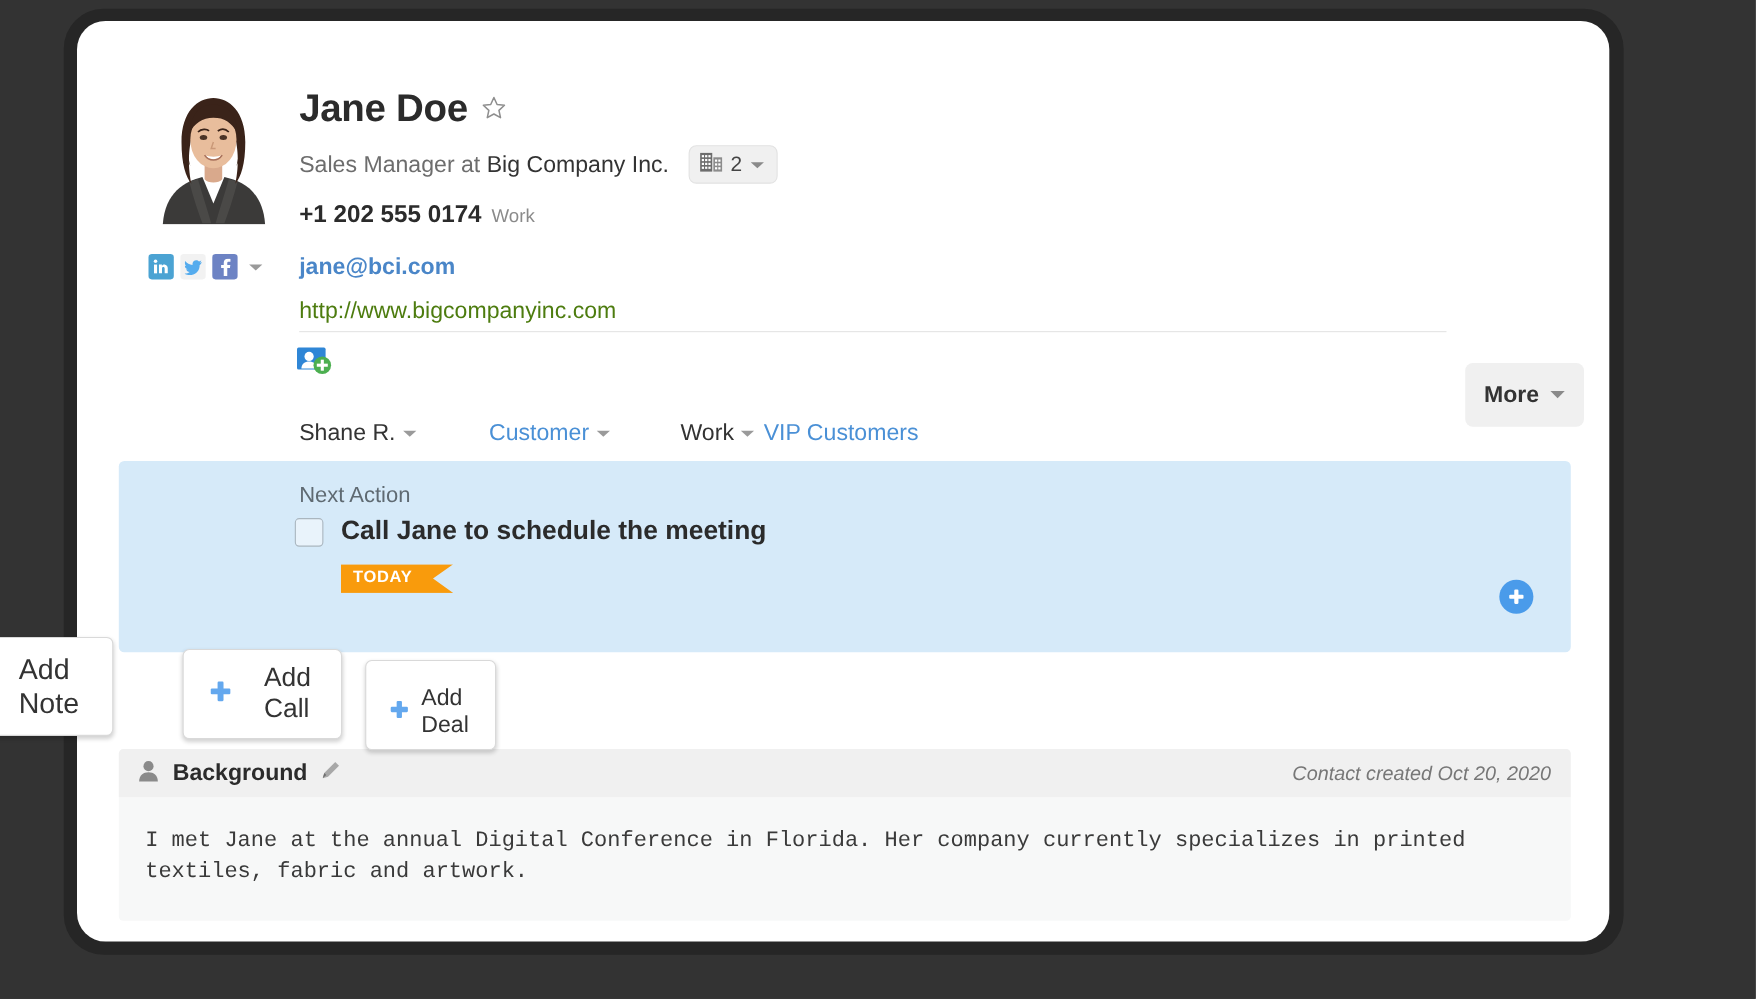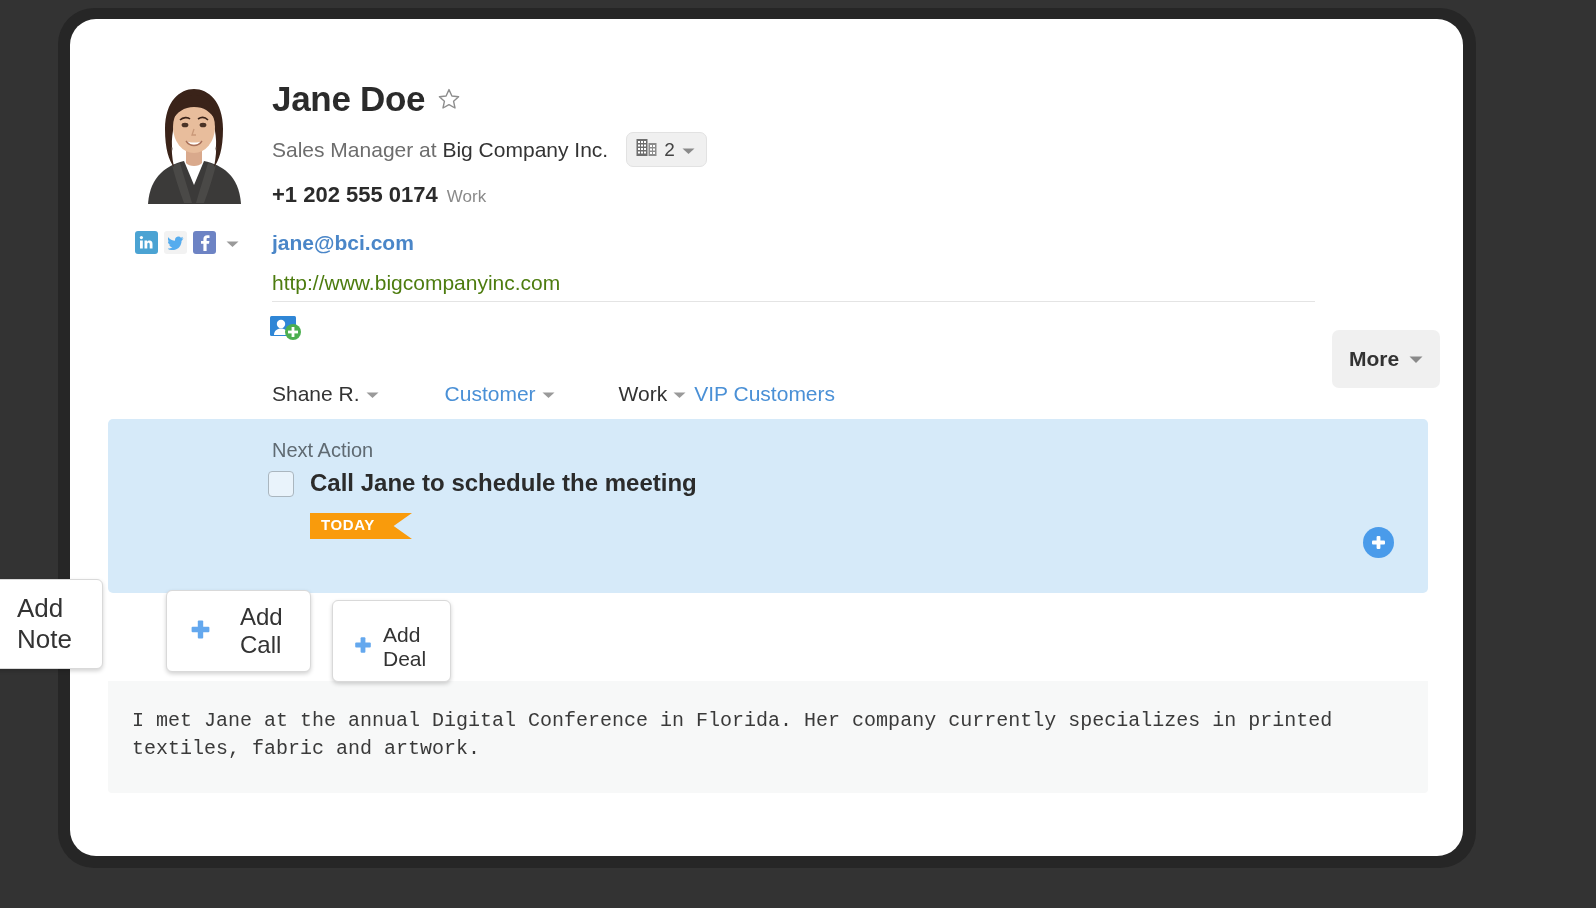--- a/index.html
+++ b/index.html
@@ -382,20 +382,36 @@
       <span class="na-badge-text">TODAY</span>
       <span class="na-plus">
         <svg width="17" height="17" viewBox="0 0 17 17">
           <rect x="6.6" y="2" width="3.8" height="13" rx="1" fill="#ffffff"></rect>
           <rect x="2" y="6.6" width="13" height="3.8" rx="1" fill="#ffffff"></rect>
         </svg>
       </span>
     </div>
 
     <div class="bg-section">
+      <div class="bg-header">
+        <span>
+          <svg width="22" height="22" viewBox="0 0 22 22">
+            <circle cx="11" cy="6.5" r="4.6" fill="#8a8a8a"></circle>
+            <path d="M2.5 20.5 C2.5 14.6 6.4 12 11 12 C15.6 12 19.5 14.6 19.5 20.5 Z" fill="#8a8a8a"></path>
+          </svg>
+        </span>
+        <span class="bg-title">Background</span>
+        <span class="bg-pencil">
+          <svg width="17" height="17" viewBox="0 0 17 17">
+            <path d="M12.8 0.8 L16.2 4.2 L6.2 14.2 L1.4 15.6 L2.8 10.8 Z" fill="#a8a8a8"></path>
+            <path d="M1.4 15.6 L2.8 10.8 L4.6 12.6 Z" fill="#6f6f6f"></path>
+          </svg>
+        </span>
+        <span class="bg-created">Contact created Oct 20, 2020</span>
+      </div>
       <div class="bg-body">
         <span class="bg-text">I met Jane at the annual Digital Conference in Florida. Her company currently specializes in printed textiles, fabric and artwork.</span>
       </div>
     </div>
   </div>
 
   <div class="add-buttons">
     <div class="add-btn btn-note">
       <span>
         <svg width="26" height="26" viewBox="0 0 26 26">

